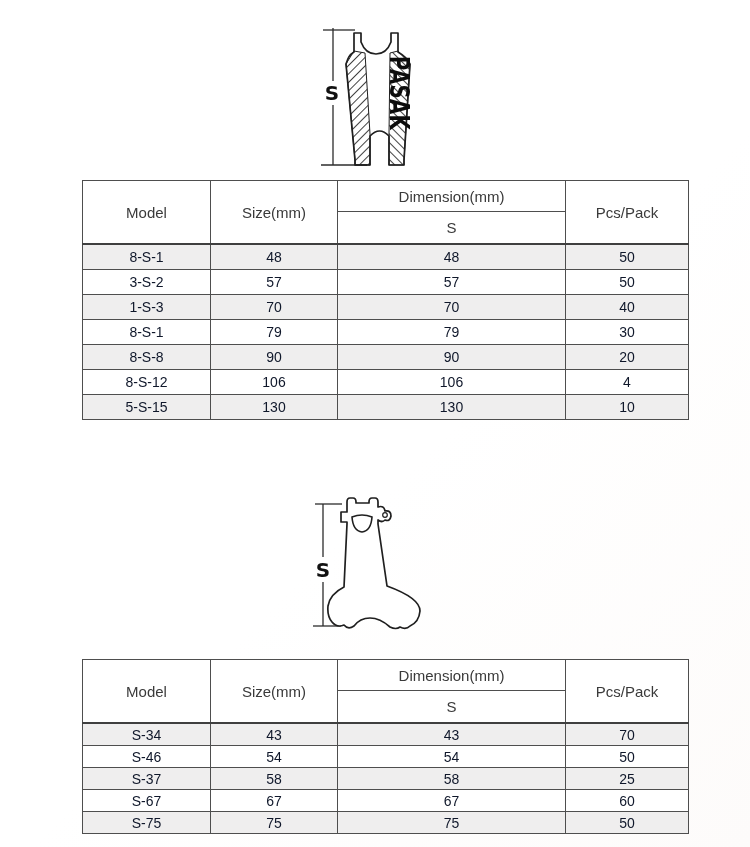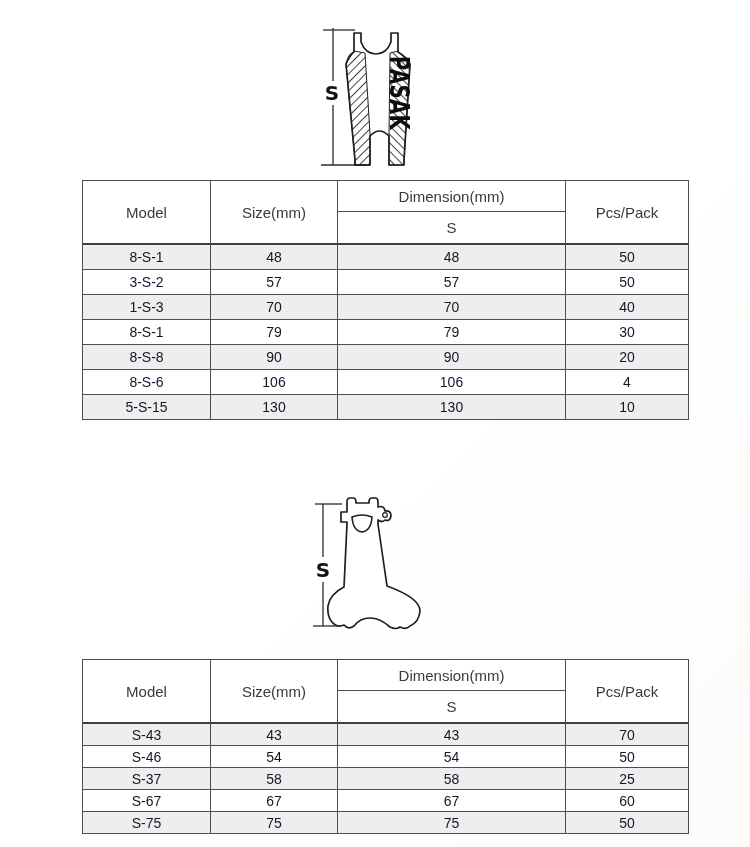--- a/index.html
+++ b/index.html
@@ -121,21 +121,21 @@
           <td>79</td>
           <td>30</td>
         </tr>
         <tr>
           <td>8-S-8</td>
           <td>90</td>
           <td>90</td>
           <td>20</td>
         </tr>
         <tr>
-          <td>8-S-6</td>
+          <td>8-S-12</td>
           <td>106</td>
           <td>106</td>
           <td>4</td>
         </tr>
         <tr>
           <td>5-S-15</td>
           <td>130</td>
           <td>130</td>
           <td>10</td>
         </tr>
@@ -176,21 +176,21 @@
         <th rowspan="2">Size(mm)</th>
         <th>Dimension(mm)</th>
         <th rowspan="2">Pcs/Pack</th>
       </tr>
       <tr class="h-bot">
         <th>S</th>
       </tr>
     </thead>
     <tbody>
         <tr>
-          <td>S-43</td>
+          <td>S-34</td>
           <td>43</td>
           <td>43</td>
           <td>70</td>
         </tr>
         <tr>
           <td>S-46</td>
           <td>54</td>
           <td>54</td>
           <td>50</td>
         </tr>

